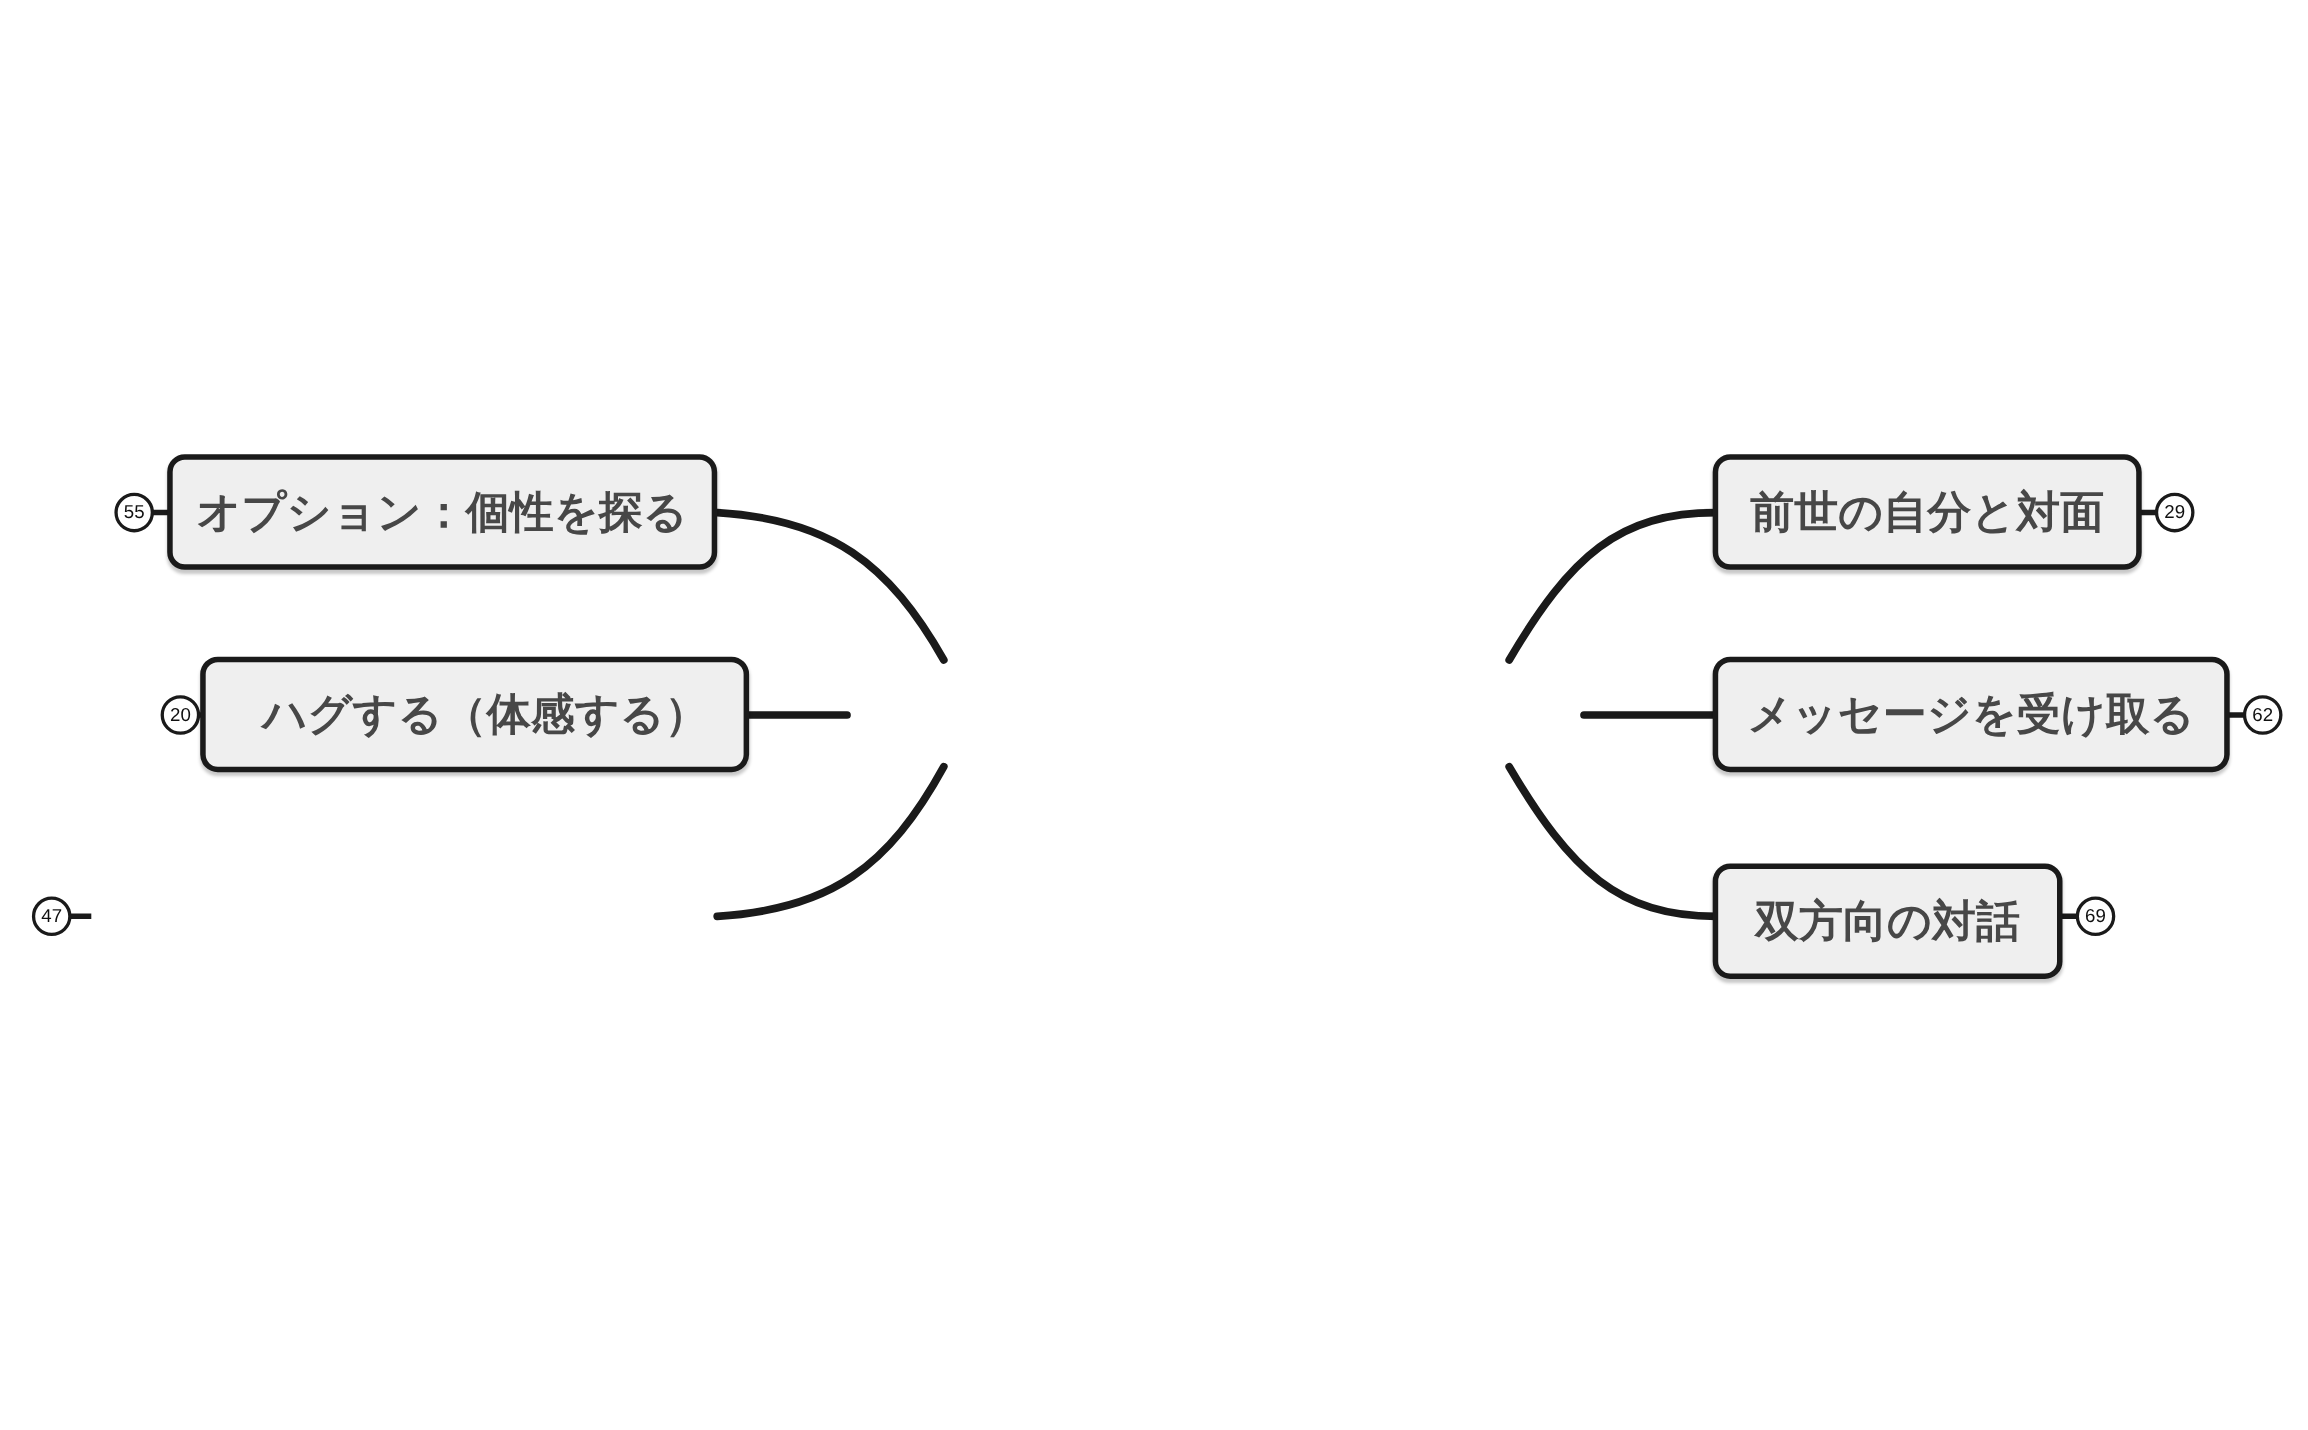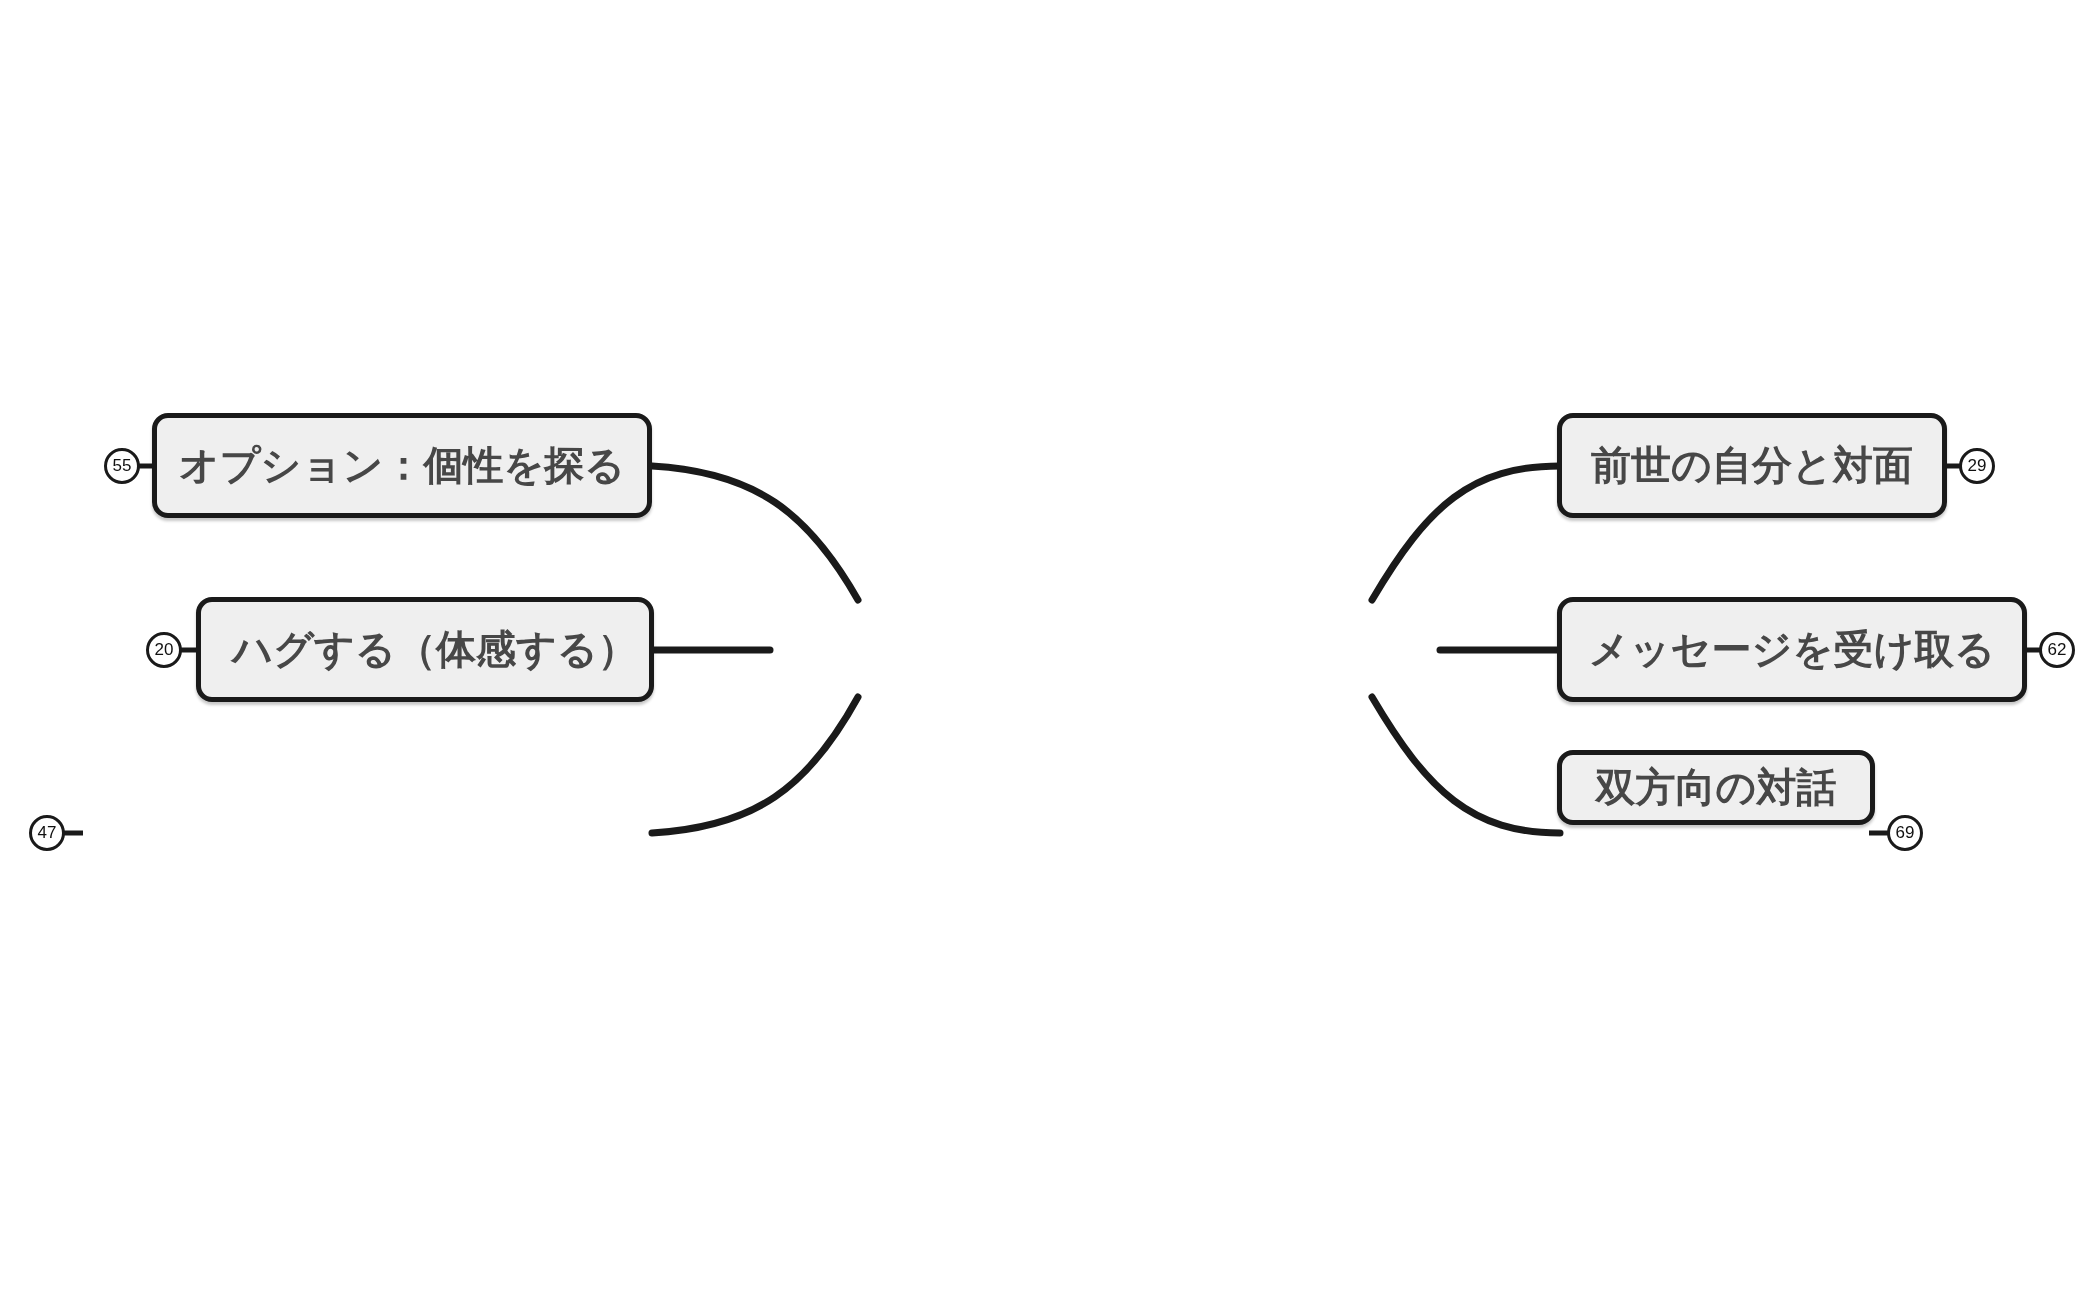--- a/index.html
+++ b/index.html
@@ -68,25 +68,25 @@
     color: var(--badge-text, #111111);
     font-size: 17px;
     display: flex;
     align-items: center;
     justify-content: center;
     z-index: 3;
   }
   
   #node-root { left: 759px; top: 567px; width: 691px; height: 160px; z-index: 2; }
   #node-l1 { left: 152px;  top: 413px; width: 500px; height: 105px; z-index: 2; }
-  #node-l2 { left: 196px;  top: 597px; width: 458px; height: 105px; z-index: 2; padding-left: 20px; }
+  #node-l2 { left: 182px;  top: 597px; width: 499px; height: 105px; z-index: 2; padding-left: 20px; }
   #node-l3 { left: 77px;   top: 781px; width: 575px; height: 105px; z-index: 2; }
   #node-r1 { left: 1557px; top: 413px; width: 390px; height: 105px; z-index: 2; }
   #node-r2 { left: 1557px; top: 597px; width: 470px; height: 105px; z-index: 2; }
-  #node-r3 { left: 1557px; top: 750px; width: 318px; height: 75px; z-index: 2; }
+  #node-r3 { left: 1557px; top: 785px; width: 318px; height: 105px; z-index: 2; }
   #badge-l1 { left: 104px;  top: 448px; }
   #badge-l2 { left: 146px;  top: 632px; }
   #badge-l3 { left: 29px;   top: 815px; }
   #badge-r1 { left: 1959px; top: 448px; }
   #badge-r2 { left: 2039px; top: 632px; }
   #badge-r3 { left: 1887px; top: 815px; }
 </style>
 </head>
 <body>
 

